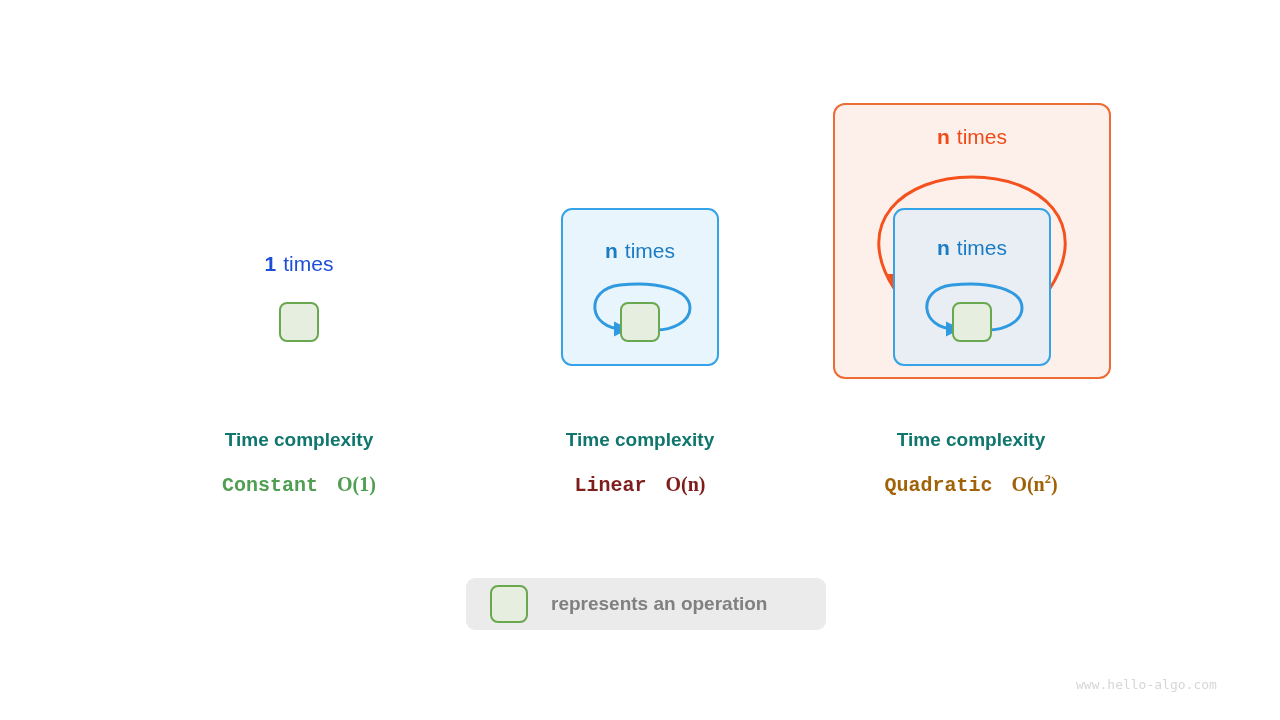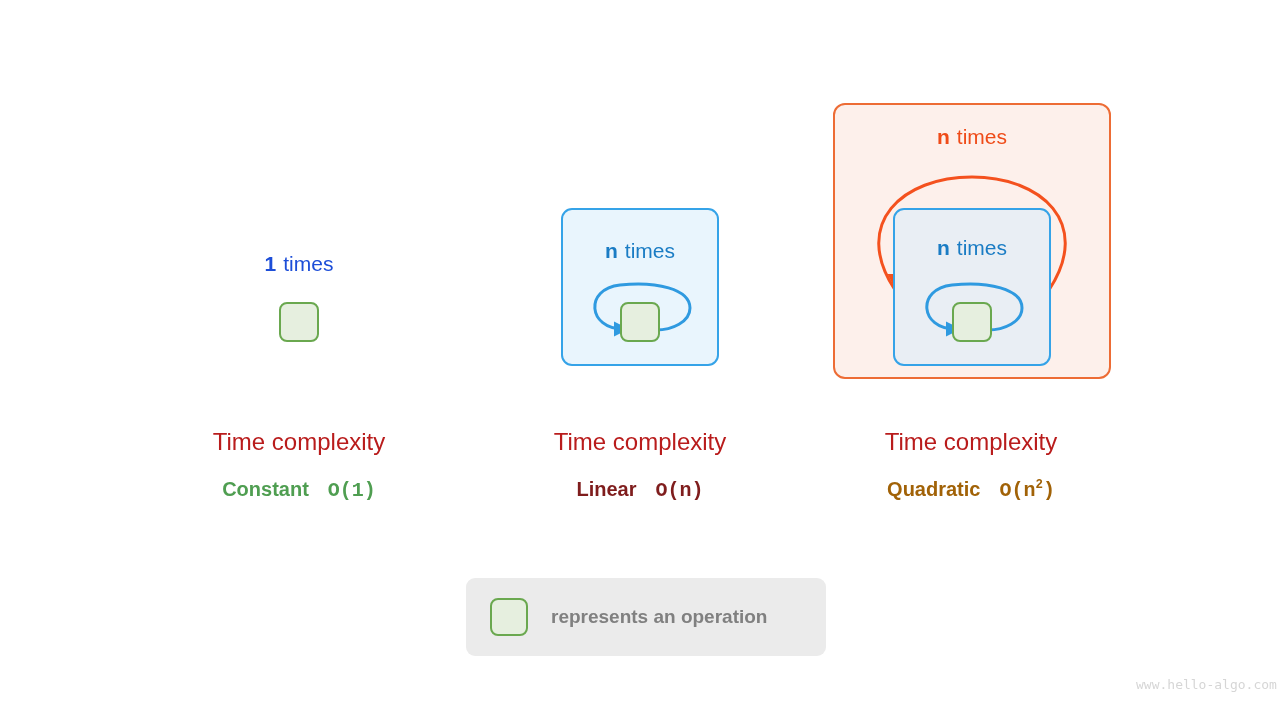--- a/index.html
+++ b/index.html
@@ -87,69 +87,69 @@
 
   
   .label-block {
     text-align: center;
     line-height: 1;
   }
   .lb-const { left: 299px; top: 430px; transform: translateX(-50%); }
   .lb-lin   { left: 640px; top: 430px; transform: translateX(-50%); }
   .lb-quad  { left: 971px; top: 430px; transform: translateX(-50%); }
   .tc-title {
-    font-size: 24px;
-    font-weight: normal;
-    color: #b91c1c;
+    font-size: 19px;
+    font-weight: bold;
+    color: #0f766e;
     white-space: nowrap;
   }
   .tc-value {
     margin-top: 25px;
     font-size: 20px;
     font-weight: bold;
     white-space: nowrap;
   }
-  .tc-value .word { font-family: Liberation Sans, sans-serif; }
+  .tc-value .word { font-family: Liberation Mono, monospace; }
   .tc-value .bigo {
-    font-family: Liberation Mono, monospace;
+    font-family: Liberation Serif, serif;
     margin-left: 19px;
     letter-spacing: 0px;
   }
   .tc-value .bigo sup {
     font-size: 0.62em;
     vertical-align: super;
     line-height: 0;
   }
   .c-green  { color: #4f9e51; }
   .c-blue   { color: #7f1d1d; }
   .c-orange { color: #a16207; }
 
   
   .legend {
     left: 466px; top: 578px;
-    width: 360px; height: 78px;
+    width: 360px; height: 52px;
     background: #ebebeb;
     border-radius: 9px;
     display: flex;
     align-items: center;
     box-sizing: border-box;
     padding-left: 24px;
   }
   .legend .op-box { width: 38px; height: 38px; }
   .legend-text {
     margin-left: 23px;
     font-size: 19px;
     font-weight: bold;
     color: #808080;
     white-space: nowrap;
   }
 
   
   .watermark {
-    left: 1136px; top: 677px;
+    left: 1076px; top: 677px;
     font-family: "DejaVu Sans Mono", monospace;
     font-size: 13px;
     color: #d6d6d6;
     white-space: nowrap;
     text-align: right;
   }
 </style>
 </head>
 <body>
 

